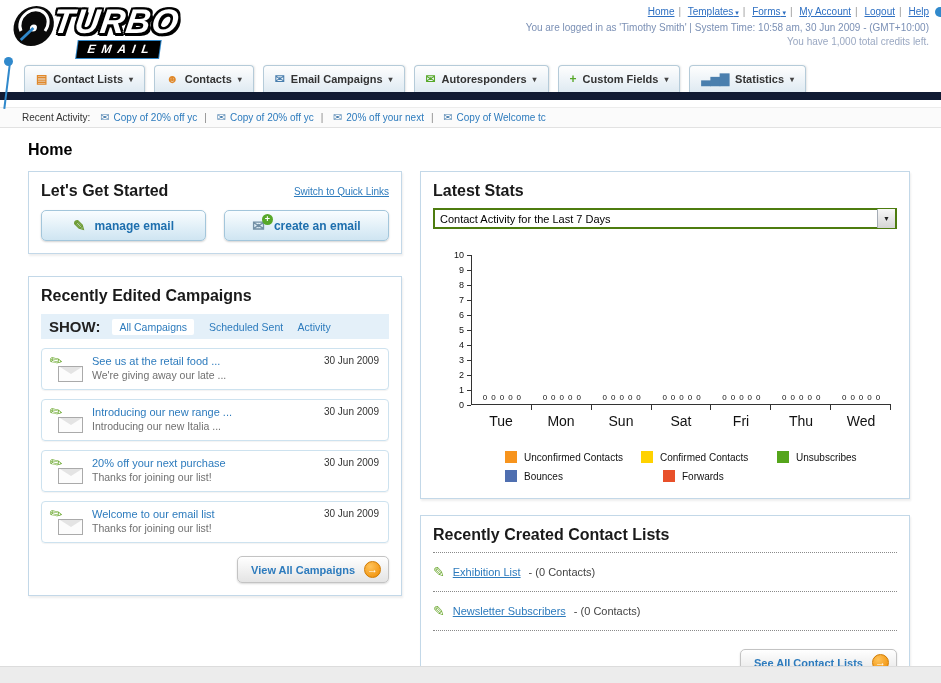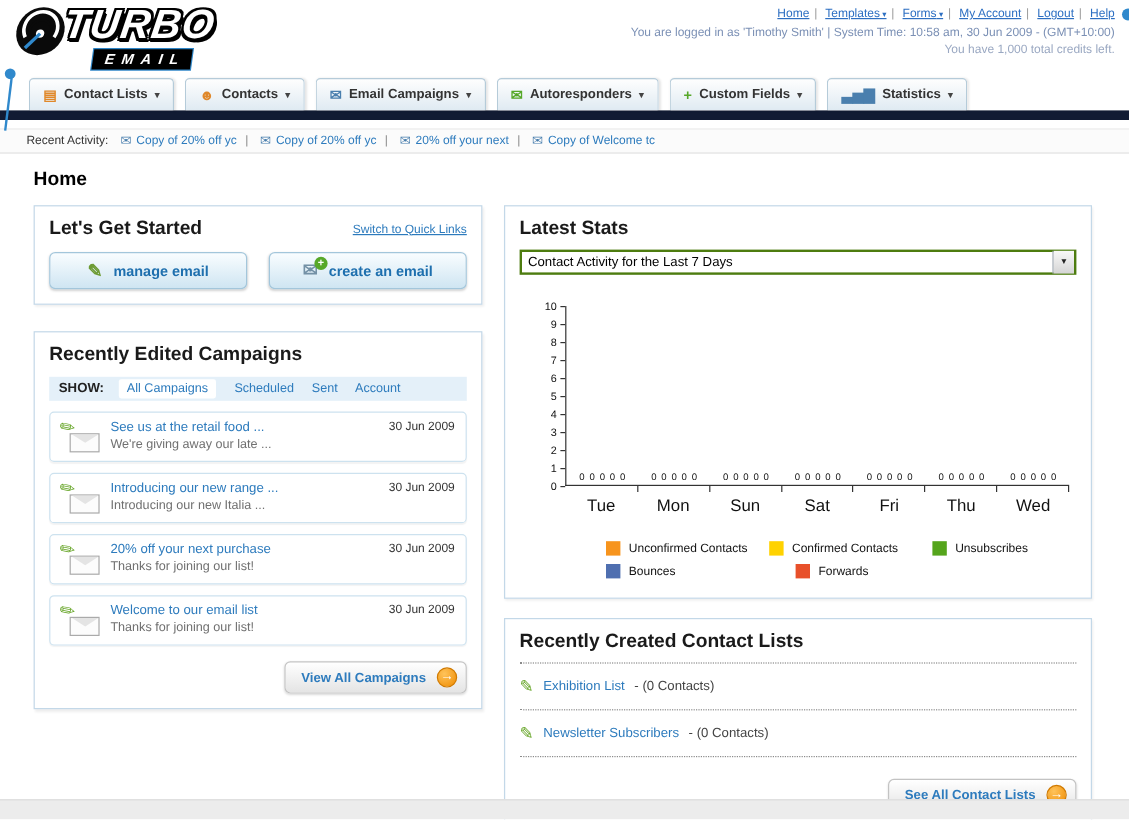--- a/index.html
+++ b/index.html
@@ -59,21 +59,21 @@
   .gs-btn { flex:1; height:31px; display:flex; align-items:center; justify-content:center; gap:9px;
     background:linear-gradient(#f9fdff,#cfe5f2); border:1px solid #a3c6db; border-radius:5px;
     box-shadow:0 1px 2px rgba(0,0,0,0.18); font-size:12px; font-weight:bold; color:#1e6fae; cursor:pointer; }
   .pencil-glyph { font-size:15px; color:#6d9b33; }
   .env-wrap { position:relative; font-size:15px; color:#7491a6; line-height:1; }
   .plus-badge { position:absolute; right:-8px; top:-4px; width:11px; height:11px; border-radius:50%;
     background:#57a829; color:#fff; font-size:9px; font-weight:bold; line-height:11px; text-align:center; }
 
   
   .filter-bar { margin-top:9px; background:#e4f0f9; padding:4px 8px; display:flex; align-items:center; gap:12px; font-size:10.5px; }
-  .show-label { font-size:11px; font-weight:bold; color:#222; }
+  .show-label { font-size:15px; font-weight:bold; color:#222; }
   .filter-link { color:#2d7bbd; text-decoration:none; cursor:pointer; }
   .filter-link.selected { background:#fff; padding:2px 7px; border-radius:2px; }
   .campaign-item { position:relative; margin-top:9px; border:1px solid #cde2ef; border-radius:4px; padding:6px 9px;
     display:flex; gap:9px; box-shadow:0 1px 1px rgba(0,0,0,0.05); }
   .ci-icon { position:relative; width:32px; height:28px; flex-shrink:0; }
   .ci-env { position:absolute; right:0; bottom:1px; width:25px; height:16px; background:#fcfcfc; border:1px solid #aaa; }
   .ci-env::before { content:""; position:absolute; left:1px; top:0; border-left:11px solid transparent;
     border-right:11px solid transparent; border-top:7px solid #e4e4e4; }
   .ci-pencil { position:absolute; left:-1px; top:-3px; font-size:15px; color:#68a62a; transform:rotate(-34deg); }
   .ci-text { display:flex; flex-direction:column; gap:2px; flex:1; }
@@ -109,21 +109,21 @@
   .x-label { flex:1; text-align:center; font-size:14px; color:#111; }
   .legend { margin:22px 0 4px 56px; display:flex; flex-direction:column; gap:7px; }
   .legend-row { display:flex; }
   .legend-item { display:flex; align-items:center; gap:7px; font-size:10px; color:#111; width:158px;padding-left:16px; }
   .swatch { width:12px; height:12px; flex-shrink:0; }
 
   
   .dotted { border-top:1px dotted #8a8a8a; margin:8px 0; }
   .cl-item { display:flex; align-items:center; gap:8px; padding:3px 0; font-size:11px; }
   .cl-pencil { font-size:14px; color:#68a62a; }
-  .cl-link { color:#2d7bbd; cursor:pointer; }
+  .cl-link { color:#2d7bbd; text-decoration:underline; cursor:pointer; }
   .cl-suffix { color:#444; }
   .contact-panel .btn-row { margin-top:18px; }
 
   .bottom-strip { position:absolute; left:0; right:0; bottom:0; height:17px; background:#ececec; border-top:1px solid #dcdcdc; }
 </style>
 </head>
 <body>
 
 <div class="page">
   <div class="corner-dot"></div>
@@ -268,25 +268,25 @@
 
         <div class="panel">
           <div class="panel-head">
             <span class="panel-title">Recently Edited Campaigns</span>
           </div>
           <div class="filter-bar">
             <span class="show-label">SHOW:</span>
             <span id="filter-links">
   <a class="filter-link selected" style="margin-right: 12px;">All Campaigns</a>
 
-  <a class="filter-link" style="margin-right: 12px;">Scheduled</a>
+  <a class="filter-link" style="margin-right: 0;">Scheduled</a>
 
   <a class="filter-link" style="margin-right: 12px;">Sent</a>
 
-  <a class="filter-link" style="margin-right: 12px;">Account</a>
+  <a class="filter-link" style="margin-right: 12px;">Activity</a>
 </span>
           </div>
           <div id="campaign-list">
   <div class="campaign-item">
     <span class="ci-icon">
       <span class="ci-env"></span>
                   <span class="ci-pencil">✎</span>
     </span>
     <span class="ci-text">
       <a class="ci-title">See us at the retail food ...</a>

